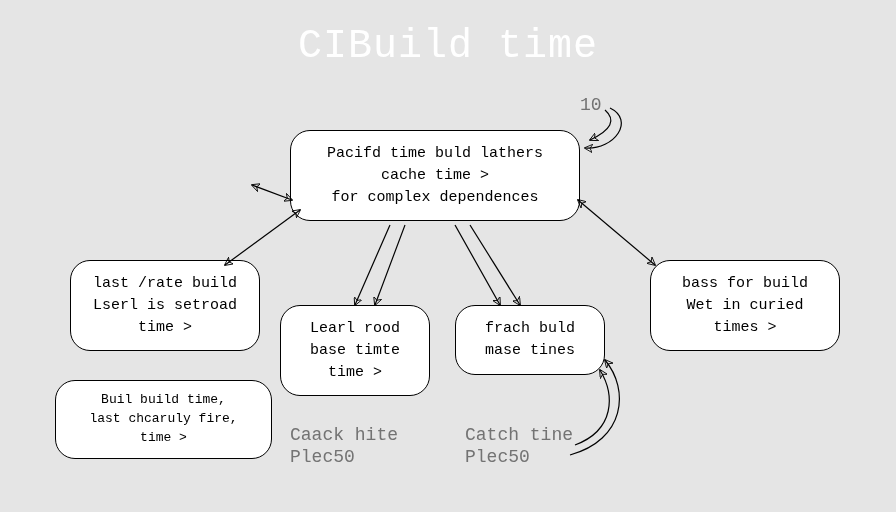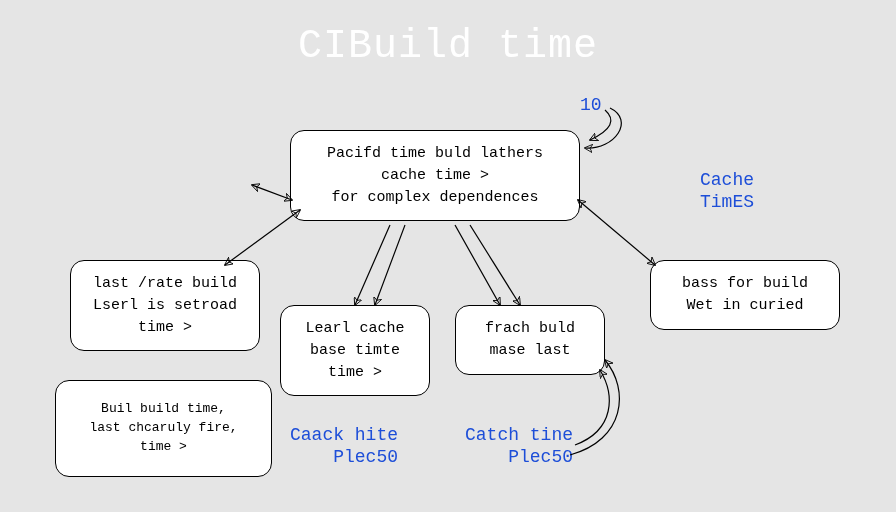--- a/index.html
+++ b/index.html
@@ -1,70 +1,67 @@
 <!DOCTYPE html>
 <html><head>
 <meta charset="utf-8">
 <style>
   html,body{margin:0;padding:0;width:896px;height:512px;background:#e5e5e5;font-family:"Courier New",monospace;overflow:hidden}
   .stage{position:relative;width:896px;height:512px}
   .title{position:absolute;left:0;right:0;top:24px;text-align:center;font-size:40px;color:#fff;letter-spacing:1px;font-weight:400}
-  .label{position:absolute;color:#1d4ed8;font-size:18px;line-height:1.2}
-  .node{position:absolute;background:#fff;border:1.5px solid #000;border-radius:14px;padding:12px 14px;text-align:center;font-size:15px;line-height:1.45;color:#000}
+  .label{position:absolute;color:#737373;font-size:18px;line-height:1.2}
+  .node{position:absolute;background:#fff;border:1.5px solid #000;border-radius:20px;padding:12px 14px;text-align:center;font-size:15px;line-height:1.45;color:#000}
   svg.arrows{position:absolute;left:0;top:0;width:896px;height:512px;pointer-events:none}
 </style>
 </head>
 <body>
 
 <div class="stage">
   <div class="title">CIBuild time</div>
 
   <div class="label" style="left:580px;top:95px">10</div>
-  <div class="label" style="left:700px;top:170px;text-align:left">
-    <span>Cache</span><br>
-    <span>TimES</span>
-  </div>
-  <div class="label" style="left:290px;top:425px;text-align:right">
+  <div class="label" style="left:290px;top:425px;text-align:left">
     <span>Caack hite</span><br>
     <span>Plec50</span>
   </div>
-  <div class="label" style="left:465px;top:425px;text-align:right">
+  <div class="label" style="left:465px;top:425px;text-align:left">
     <span>Catch tine</span><br>
     <span>Plec50</span>
   </div>
 
   <div class="node" style="left:290px;top:130px;width:260px">
     <div>Pacifd time buld lathers</div>
     <div>cache time &gt;</div>
     <div>for complex dependences</div>
   </div>
 
   <div class="node" style="left:70px;top:260px;width:160px">
     <div>last /rate build</div>
     <div>Lserl is setroad</div>
     <div>time &gt;</div>
   </div>
 
   <div class="node" style="left:280px;top:305px;width:120px">
-    <div>Learl cache</div>
+    <div>Learl rood</div>
     <div>base timte</div>
     <div>time &gt;</div>
   </div>
 
   <div class="node" style="left:455px;top:305px;width:120px">
     <div>frach buld</div>
-    <div>mase last</div>
+    <div>mase tines</div>
   </div>
 
   <div class="node" style="left:650px;top:260px;width:160px">
     <div>bass for build</div>
     <div>Wet in curied</div>
+    <div>times &gt;</div>
   </div>
 
-  <div class="node" style="left:55px;top:380px;width:195px;font-size:13px;padding:19px 10px">
+  <div class="node" style="left:55px;top:380px;width:195px;font-size:13px;padding:10px 10px">
     <div>Buil build time,</div>
     <div>last chcaruly fire,</div>
     <div>time &gt;</div>
   </div>
 
   <svg class="arrows">
     <defs>
       <marker id="ah" viewBox="0 0 10 10" refX="9" refY="5" markerWidth="7" markerHeight="7" orient="auto-start-reverse">
         <path d="M0,0 L10,5 L0,10 L3,5 Z" fill="none" stroke="#000" stroke-width="1"></path>
       </marker>

